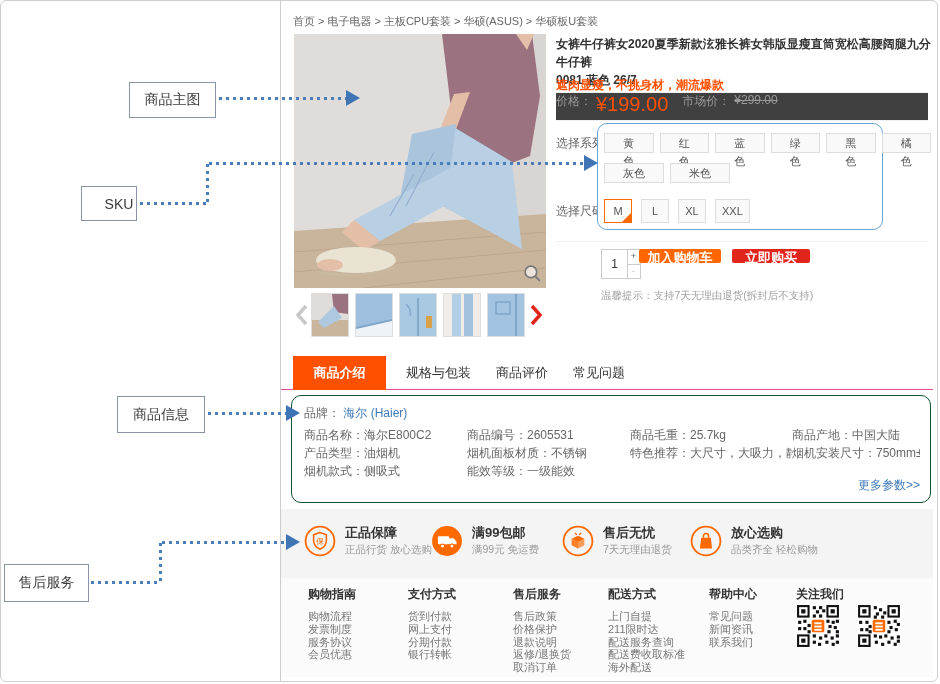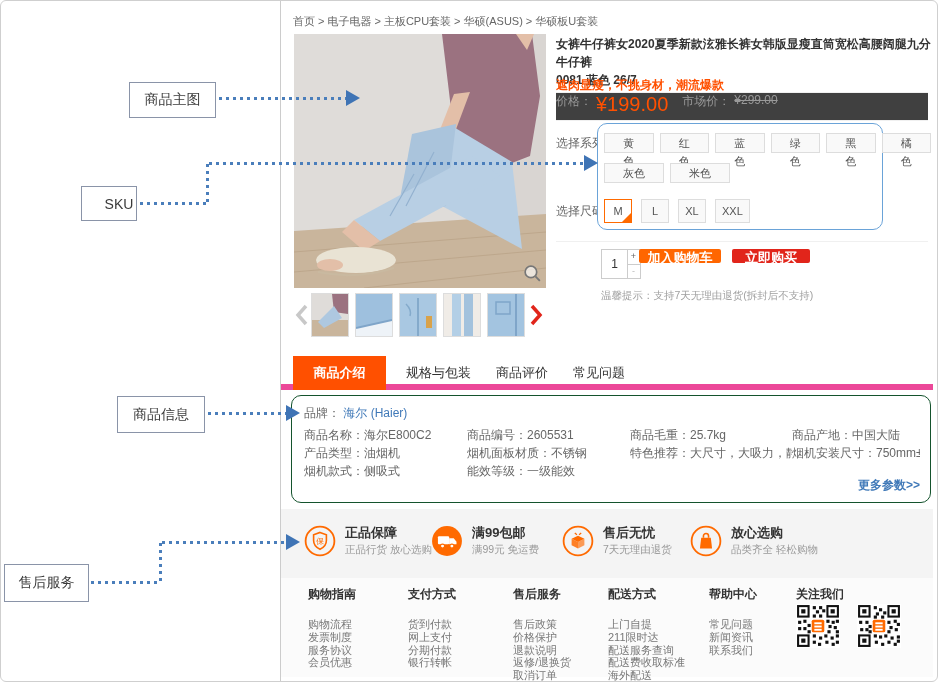--- a/index.html
+++ b/index.html
@@ -59,45 +59,45 @@
   .stepper { position:absolute; left:626px; top:248px; width:14px; height:30px; border:1px solid #ccc; border-left:none; }
   .stepper div { height:14px; line-height:13px; text-align:center; font-size:9px; color:#666; cursor:pointer; }
   .stepper div + div { border-top:1px solid #ccc; color:#bbb; }
   .btn { position:absolute; top:248px; height:14px; border:none; color:#fff; font-size:13px; font-weight:bold;
          border-radius:2px; cursor:pointer; font-family:inherit; }
   .btn-cart { left:638px; width:82px; background:#ff6600; }
   .btn-buy  { left:731px; width:78px; background:#e1251b; }
   .tip { position:absolute; left:600px; top:288px; font-size:10.5px; color:#a0a0a0; }
 
   
-  .tabbar { position:absolute; left:280px; top:355px; width:652px; height:34px; border-bottom:6px solid #ec4899; background:#fff; }
+  .tabbar { position:absolute; left:280px; top:355px; width:652px; height:34px; border-bottom:1px solid #ec4899; background:#fff; }
   .tab-active { position:absolute; left:12px; top:0; width:93px; height:34px; background:#ff5000; color:#fff;
                 font-size:13px; font-weight:bold; text-align:center; line-height:34px; cursor:pointer; }
   .tab { position:absolute; top:0; height:34px; line-height:34px; font-size:13px; color:#333; cursor:pointer; }
 
   
   .info-panel { position:absolute; left:290px; top:394px; width:640px; height:108px; border:1px solid #14532d; border-radius:10px; background:#fff; }
   .brand-row { position:absolute; left:12px; top:9px; font-size:12px; color:#666; }
   .brand-link { color:#4079b8; cursor:pointer; }
   .info-grid { position:absolute; left:12px; top:31px; width:616px; display:grid;
                grid-template-columns:163px 163px 162px 128px; grid-auto-rows:18px; }
   .info-grid .cell { font-size:12px; color:#666; white-space:nowrap; overflow:hidden; }
-  .more-link { position:absolute; right:10px; bottom:8px; font-size:12px; font-weight:bold; color:#4079b8; cursor:pointer; }
+  .more-link { position:absolute; right:10px; bottom:8px; font-size:12px; font-weight:normal; color:#4079b8; cursor:pointer; }
 
   
   .badge-strip { position:absolute; left:280px; top:508px; width:652px; height:69px; background:#f4f4f4; }
   .badge { position:absolute; top:16px; display:flex; align-items:flex-start; }
   .badge .ic { width:32px; height:32px; margin-right:9px; }
   .badge .t1 { font-size:13px; font-weight:bold; color:#333; line-height:15px; }
   .badge .t2 { font-size:10.5px; color:#999; margin-top:3px; }
 
   
   .footer { position:absolute; left:280px; top:577px; width:652px; height:99px; background:#fbfbfb; }
   .fcol { position:absolute; top:8px; }
-  .fcol .fh { font-size:12px; font-weight:bold; color:#333; margin-bottom:15px; }
+  .fcol .fh { font-size:12px; font-weight:bold; color:#333; margin-bottom:7px; }
   .fcol .fl { font-size:11px; color:#777; line-height:12.8px; cursor:pointer; }
   .qr { position:absolute; top:26px; width:44px; height:44px; }
 </style>
 </head>
 <body>
 
 <div id="stage">
 
   <div class="ann-box" style="left:128px; top:81px; width:87px; height:36px;">
     <span>商品主图</span>

